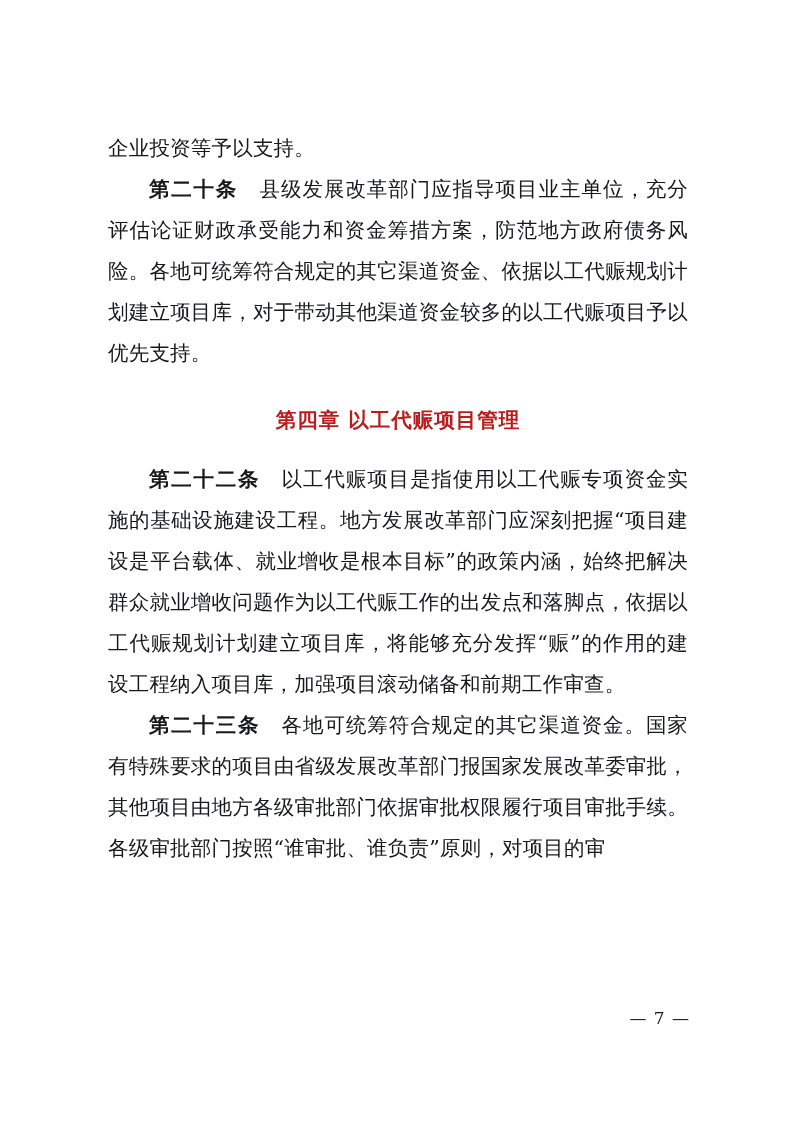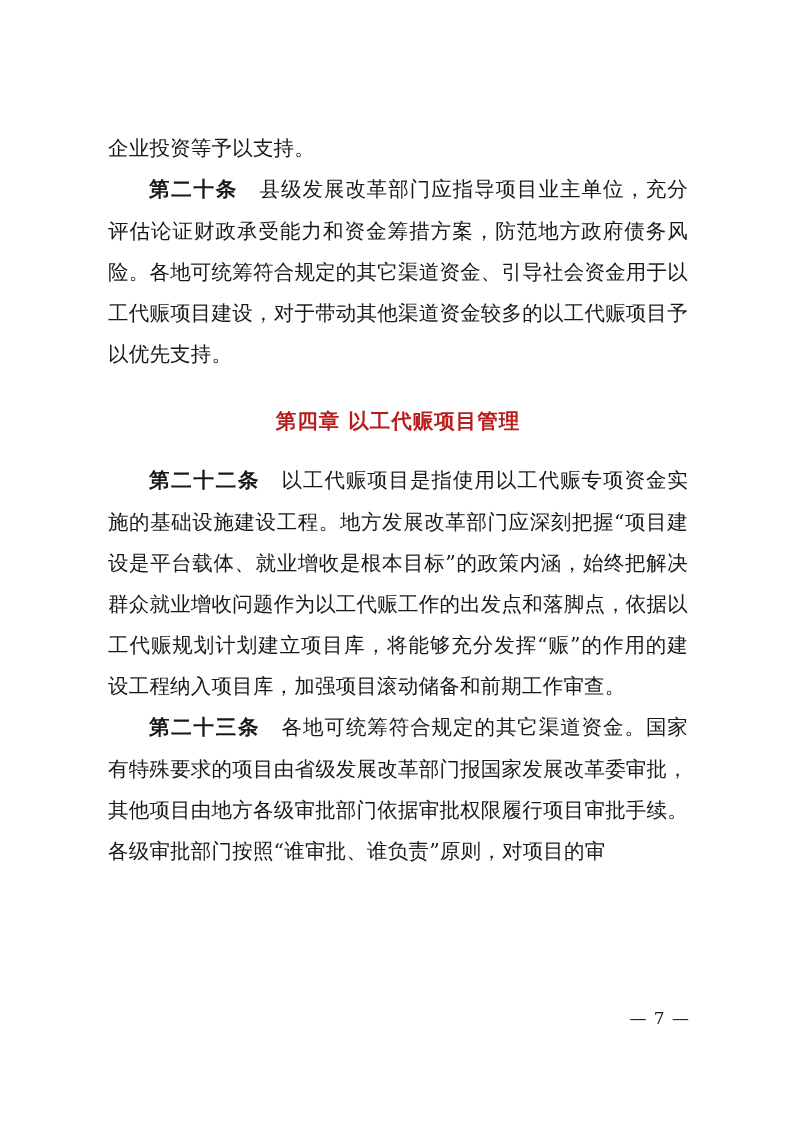--- a/index.html
+++ b/index.html
@@ -31,21 +31,20 @@
     text-justify: inter-ideograph;
     letter-spacing: 0.2px;
     color: #17181a;
   }
   p.indent {
     text-indent: 2em;
   }
   .art-label {
     font-weight: bold;
     letter-spacing: 1px;
-    font-family: Liberation Mono, monospace;
   }
   h2.chapter {
     margin: 26px 0 18px 0;
     font-size: 20.5px;
     line-height: 41px;
     font-weight: bold;
     text-align: center;
     letter-spacing: 1px;
     color: #b91c1c;
   }
@@ -61,21 +60,21 @@
 </style>
 </head>
 <body>
 
 <div class="page">
 
   <div class="body-area">
 
     <p class="para"><span>企业投资等予以支持。</span></p>
 
-    <p class="para indent"><span class="art-label">第二十条</span>　<span>县级发展改革部门应指导项目业主单位，充分评估论证财政承受能力和资金筹措方案，防范地方政府债务风险。各地可统筹符合规定的其它渠道资金、引导社会资金用于以工代赈项目建设，对于带动其他渠道资金较多的以工代赈项目予以优先支持。</span></p>
+    <p class="para indent"><span class="art-label">第二十条</span>　<span>县级发展改革部门应指导项目业主单位，充分评估论证财政承受能力和资金筹措方案，防范地方政府债务风险。各地可统筹符合规定的其它渠道资金、依据以工代赈规划计划建立项目库，对于带动其他渠道资金较多的以工代赈项目予以优先支持。</span></p>
 
 
     <h2 class="chapter">第四章 以工代赈项目管理</h2>
 
     <p class="para indent"><span class="art-label">第二十二条</span>　<span>以工代赈项目是指使用以工代赈专项资金实施的基础设施建设工程。地方发展改革部门应深刻把握“项目建设是平台载体、就业增收是根本目标”的政策内涵，始终把解决群众就业增收问题作为以工代赈工作的出发点和落脚点，依据以工代赈规划计划建立项目库，将能够充分发挥“赈”的作用的建设工程纳入项目库，加强项目滚动储备和前期工作审查。</span></p>
 
     <p class="para indent"><span class="art-label">第二十三条</span>　<span>各地可统筹符合规定的其它渠道资金。国家有特殊要求的项目由省级发展改革部门报国家发展改革委审批，其他项目由地方各级审批部门依据审批权限履行项目审批手续。各级审批部门按照“谁审批、谁负责”原则，对项目的审</span></p>
 
   </div>
 

